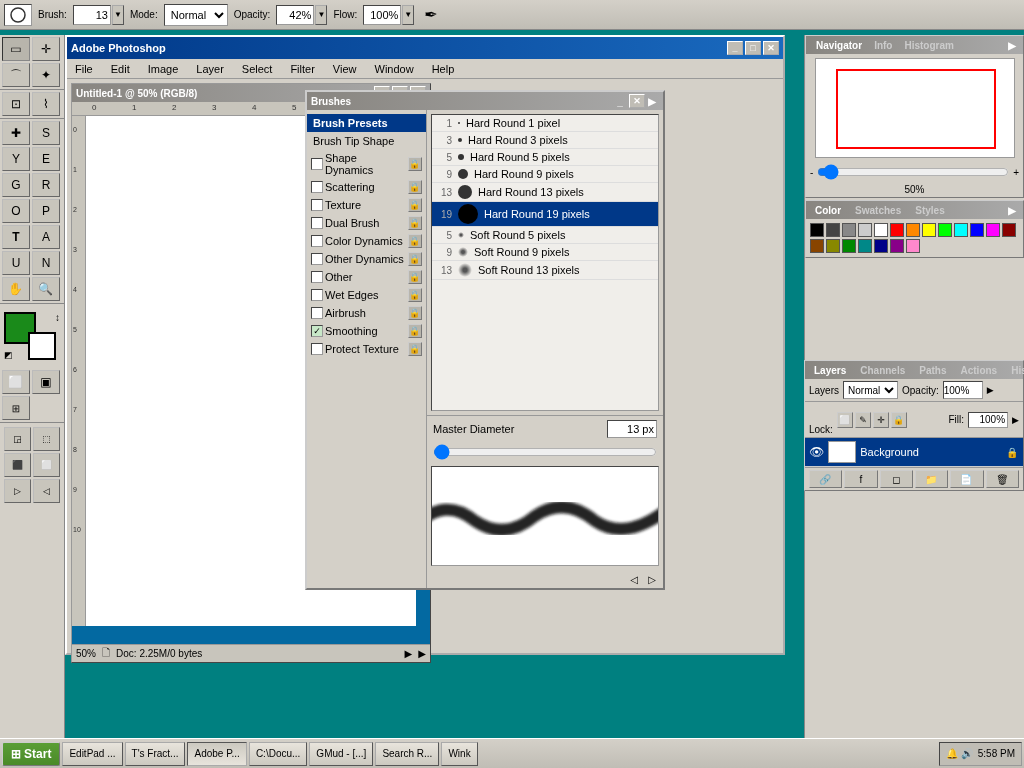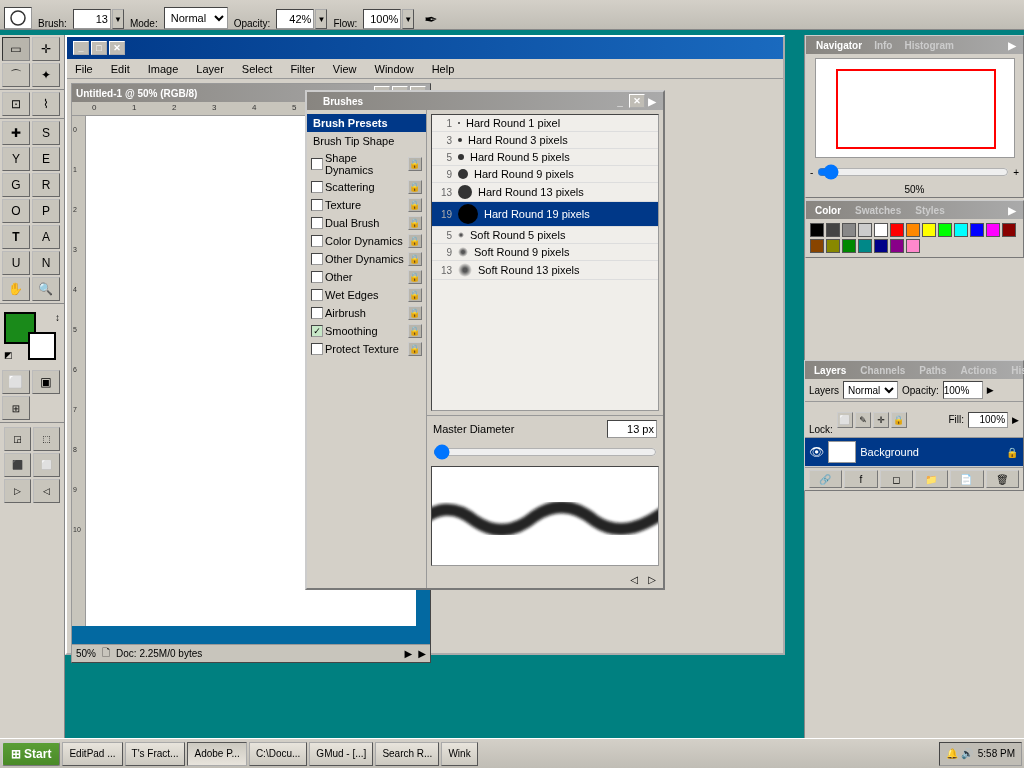--- a/index.html
+++ b/index.html
@@ -70,21 +70,21 @@
     }
 
     
     #topbar {
       position: absolute;
       top: 0; left: 0; right: 0;
       height: 30px;
       background: linear-gradient(to bottom, #d4d0c8, #c0bdb5);
       border-bottom: 1px solid #888;
       display: flex;
-      align-items: flex-end;
+      align-items: center;
       padding: 0 4px;
       gap: 6px;
       z-index: 900;
     }
     .topbar-label { font-size: 10px; color: #000; }
     .topbar-select {
       height: 22px;
       font-size: 11px;
       border: 1px inset #999;
       background: white;
@@ -223,21 +223,21 @@
       background: #d4d0c8;
       border: 2px outset #ccc;
       z-index: 50;
     }
     #brushes-titlebar {
       background: linear-gradient(to right, #888580, #aaa);
       height: 18px;
       display: flex; align-items: center; padding: 0 4px;
       color: white; font-size: 10px; font-weight: bold;
     }
-    .brushes-title { flex: 1; margin-left: 12px; }
+    .brushes-title { flex: 1; }
     #brushes-body {
       display: flex;
       height: calc(100% - 18px);
     }
 
     
     #brush-left {
       width: 120px;
       background: #d4d0c8;
       border-right: 1px solid #999;
@@ -732,20 +732,21 @@
     </div>
     <div class="tool-row">
       <div class="tool-btn" style="font-size:9px;">▷</div>
       <div class="tool-btn" style="font-size:9px;">◁</div>
     </div>
   </div>
 </div>
 
 <div id="ps-window">
   <div id="ps-titlebar">
+    <span class="ps-title-text">Adobe Photoshop</span>
     <div class="win-btn">_</div>
     <div class="win-btn">□</div>
     <div class="win-btn">✕</div>
   </div>
   <div id="ps-menubar">
     <span class="menu-item">File</span>
     <span class="menu-item">Edit</span>
     <span class="menu-item">Image</span>
     <span class="menu-item">Layer</span>
     <span class="menu-item">Select</span>

